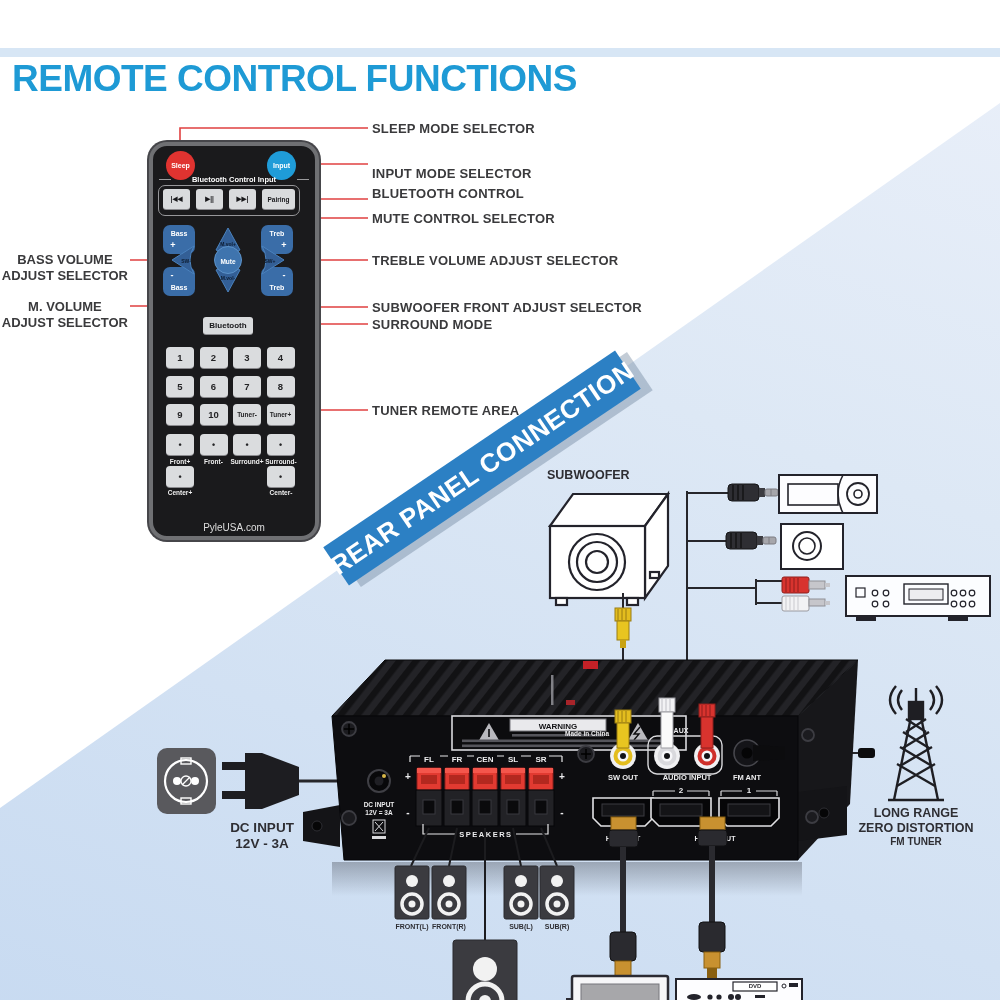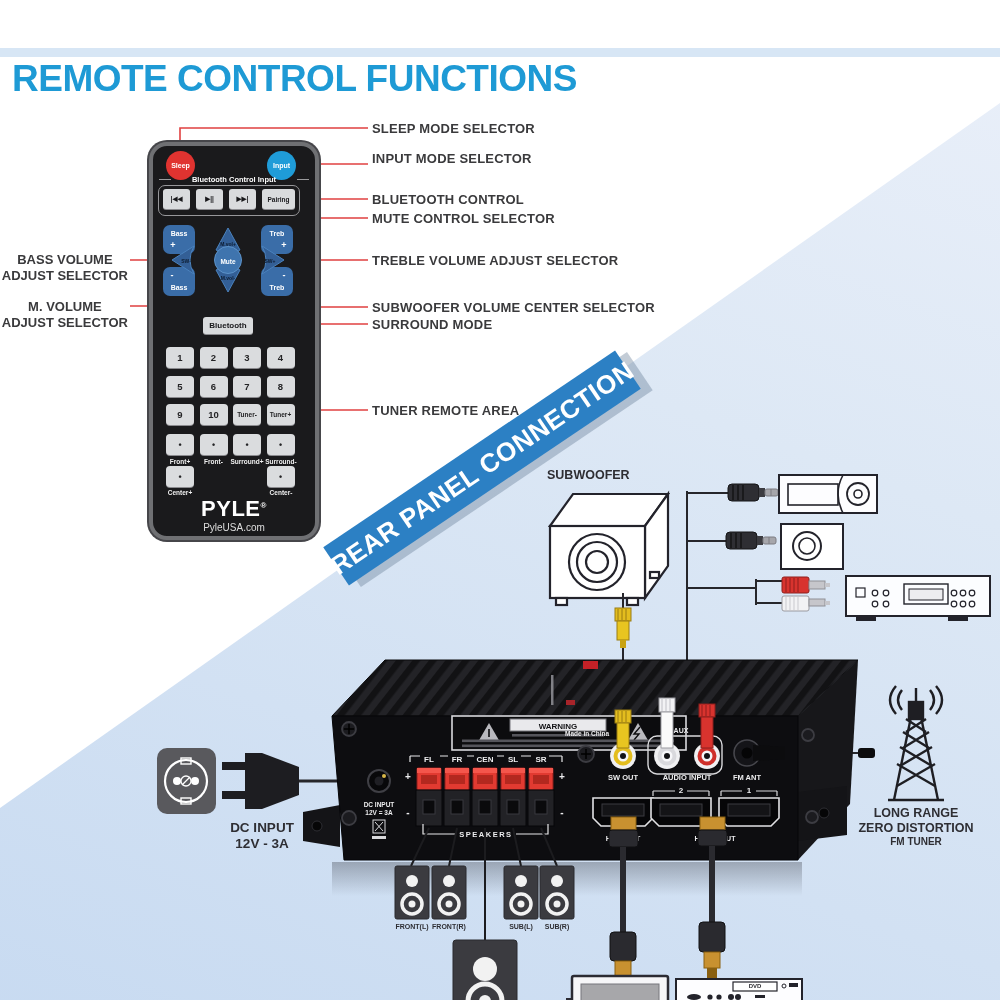--- a/index.html
+++ b/index.html
@@ -523,30 +523,29 @@
     <div class="klabel" style="left:27px;top:312px;">Front+</div>
     <div class="klabel" style="left:60.5px;top:312px;">Front-</div>
     <div class="klabel" style="left:94px;top:312px;">Surround+</div>
     <div class="klabel" style="left:128px;top:312px;">Surround-</div>
 
     <div class="key dot" style="left:13px;top:320px;">•</div>
     <div class="key dot" style="left:113.5px;top:320px;">•</div>
     <div class="klabel" style="left:27px;top:343px;">Center+</div>
     <div class="klabel" style="left:128px;top:343px;">Center-</div>
 
-    <div class="pyle"><span>PYLE</span><sup>®</sup></div>
     <div class="pyle-site">PyleUSA.com</div>
   </div>
 
   <div class="c-r" style="top:80px;">SLEEP MODE SELECTOR</div>
-  <div class="c-r" style="top:110px;">INPUT MODE SELECTOR</div>
-  <div class="c-r" style="top:151px;">BLUETOOTH CONTROL</div>
+  <div class="c-r" style="top:125px;">INPUT MODE SELECTOR</div>
+  <div class="c-r" style="top:145px;">BLUETOOTH CONTROL</div>
   <div class="c-r" style="top:170px;">MUTE CONTROL SELECTOR</div>
   <div class="c-r" style="top:212px;">TREBLE VOLUME ADJUST SELECTOR</div>
-  <div class="c-r" style="top:259px;">SUBWOOFER VOLUME CENTER SELECTOR</div>
+  <div class="c-r" style="top:259px;">SUBWOOFER FRONT ADJUST SELECTOR</div>
   <div class="c-r" style="top:276px;">SURROUND MODE</div>
   <div class="c-r" style="top:362px;">TUNER REMOTE AREA</div>
   <div class="c-l" style="top:204px;">BASS VOLUME
 ADJUST SELECTOR</div>
   <div class="c-l" style="top:251px;">M. VOLUME
 ADJUST SELECTOR</div>
 
   <div class="banner">REAR PANEL CONNECTION</div>
 
   <div class="lbl" style="left:547px;top:420px;font-size:12.5px;">SUBWOOFER</div>

